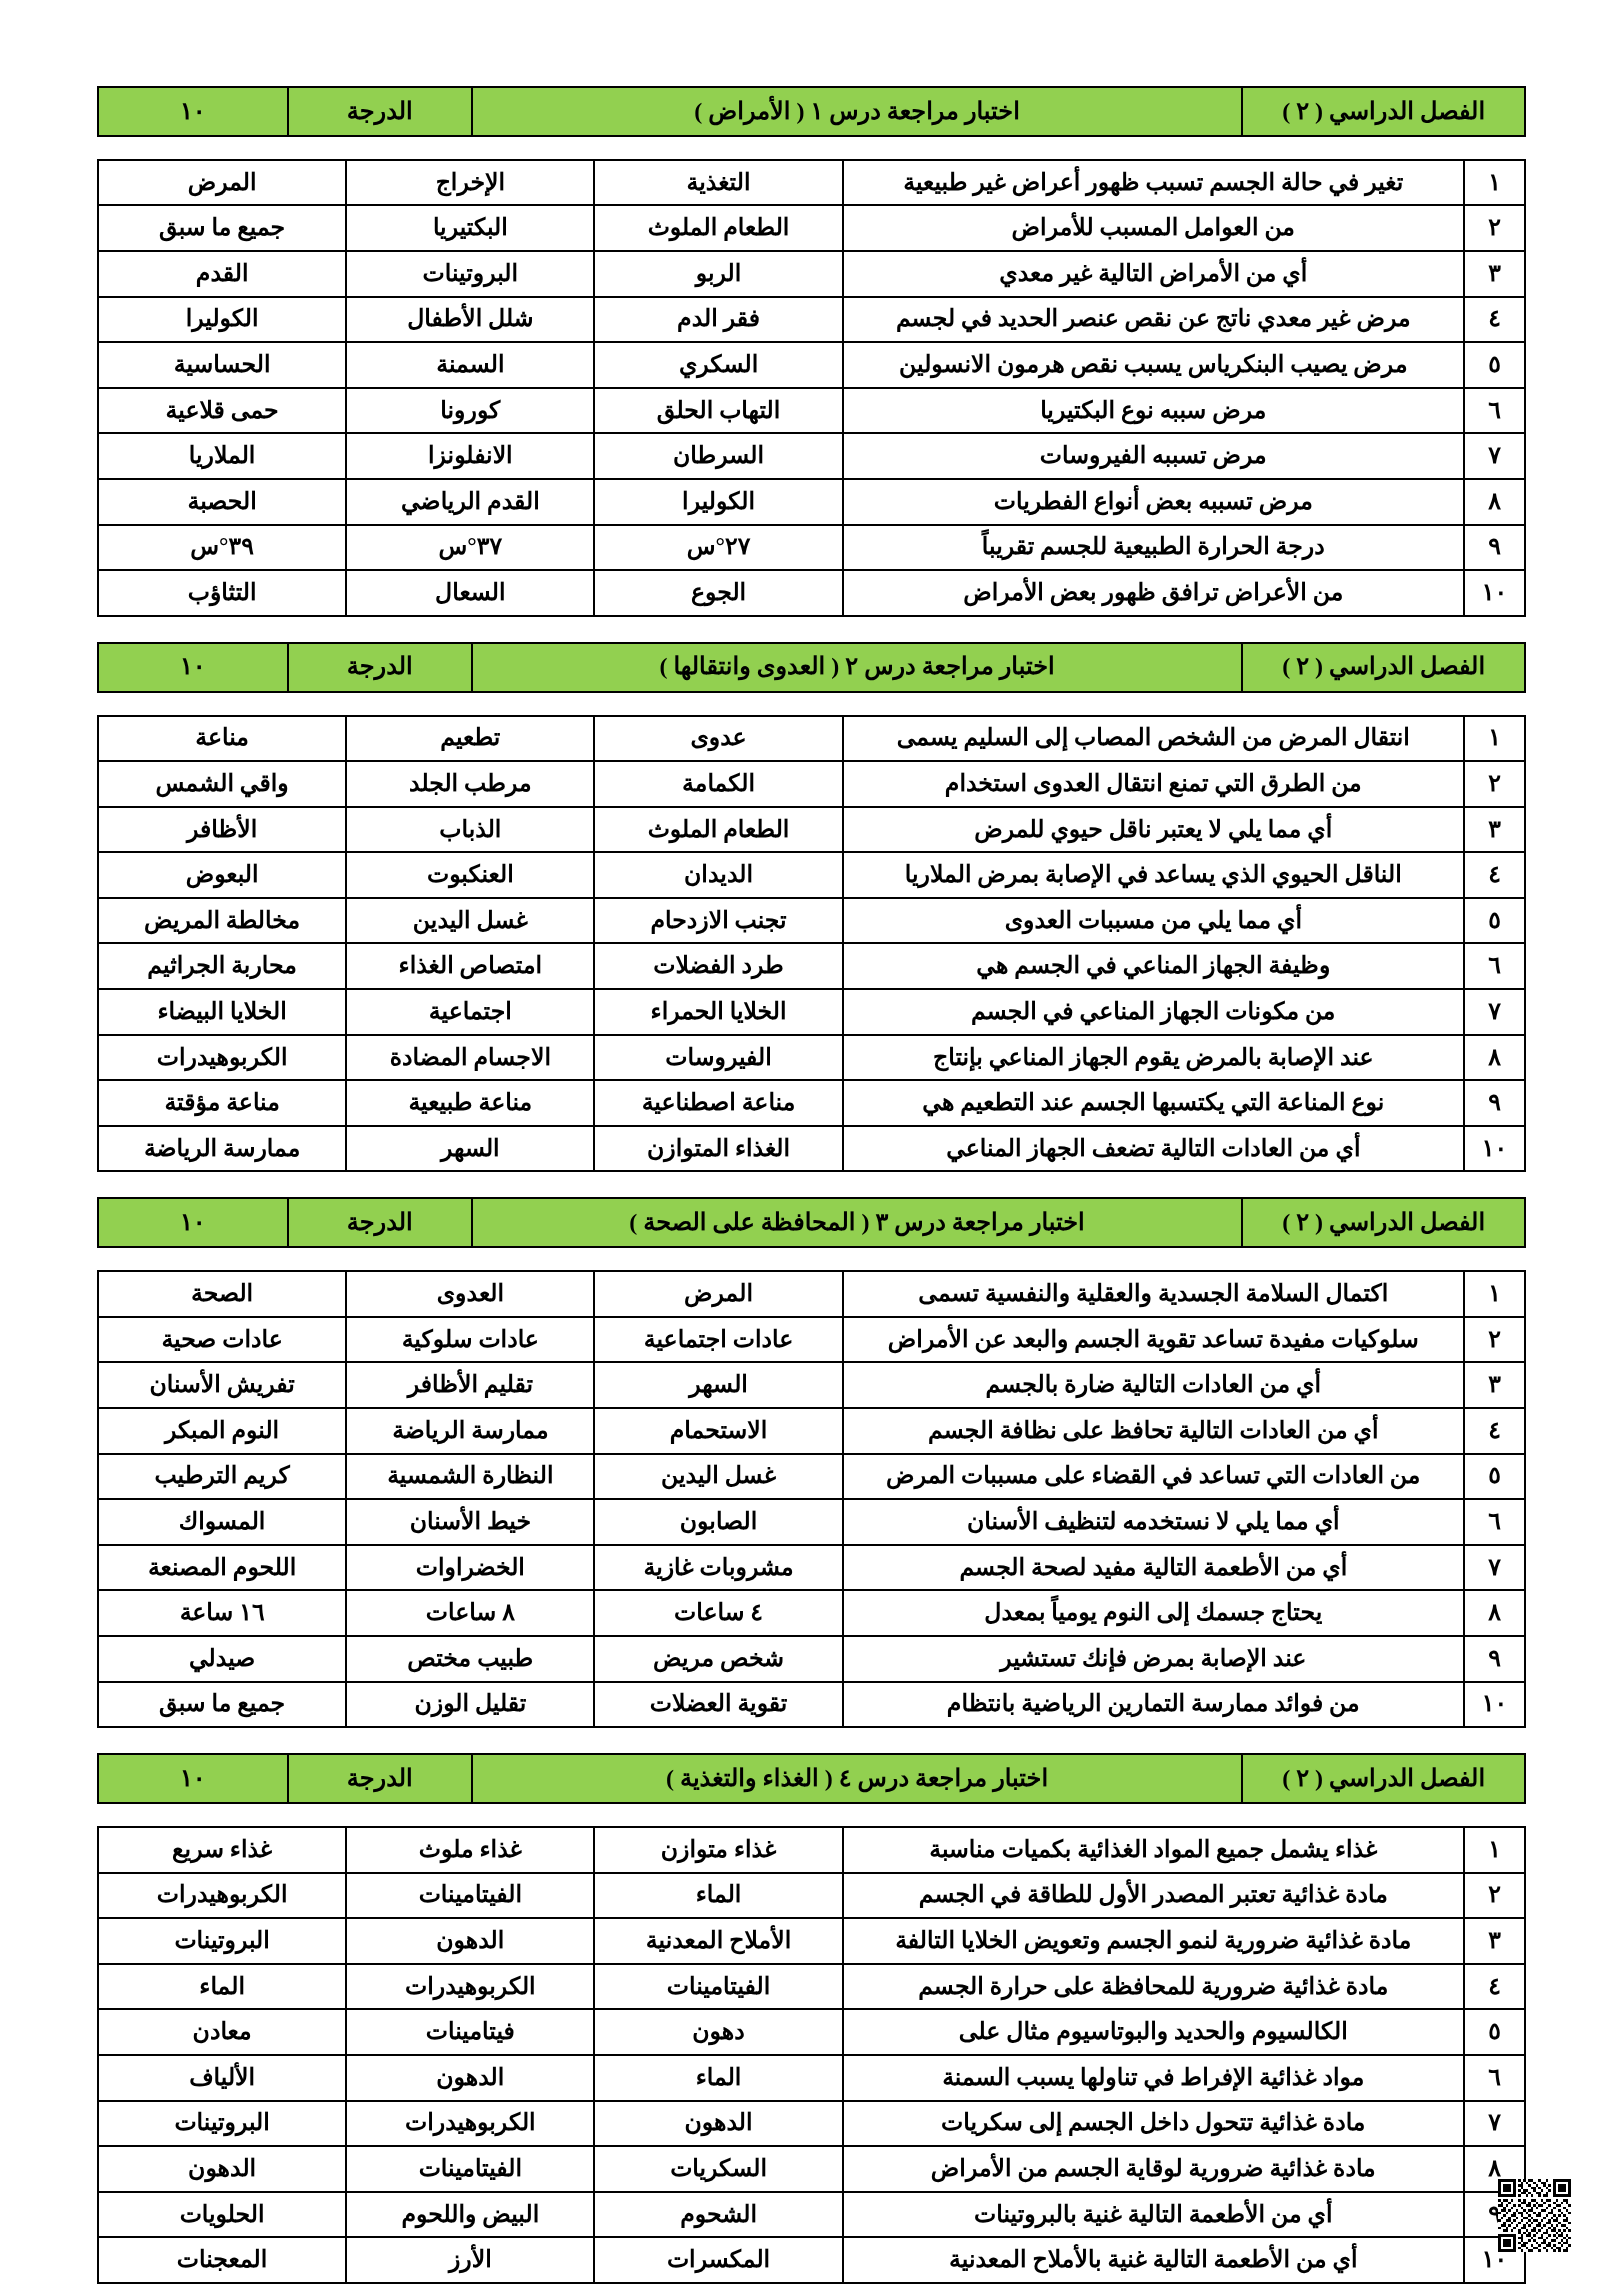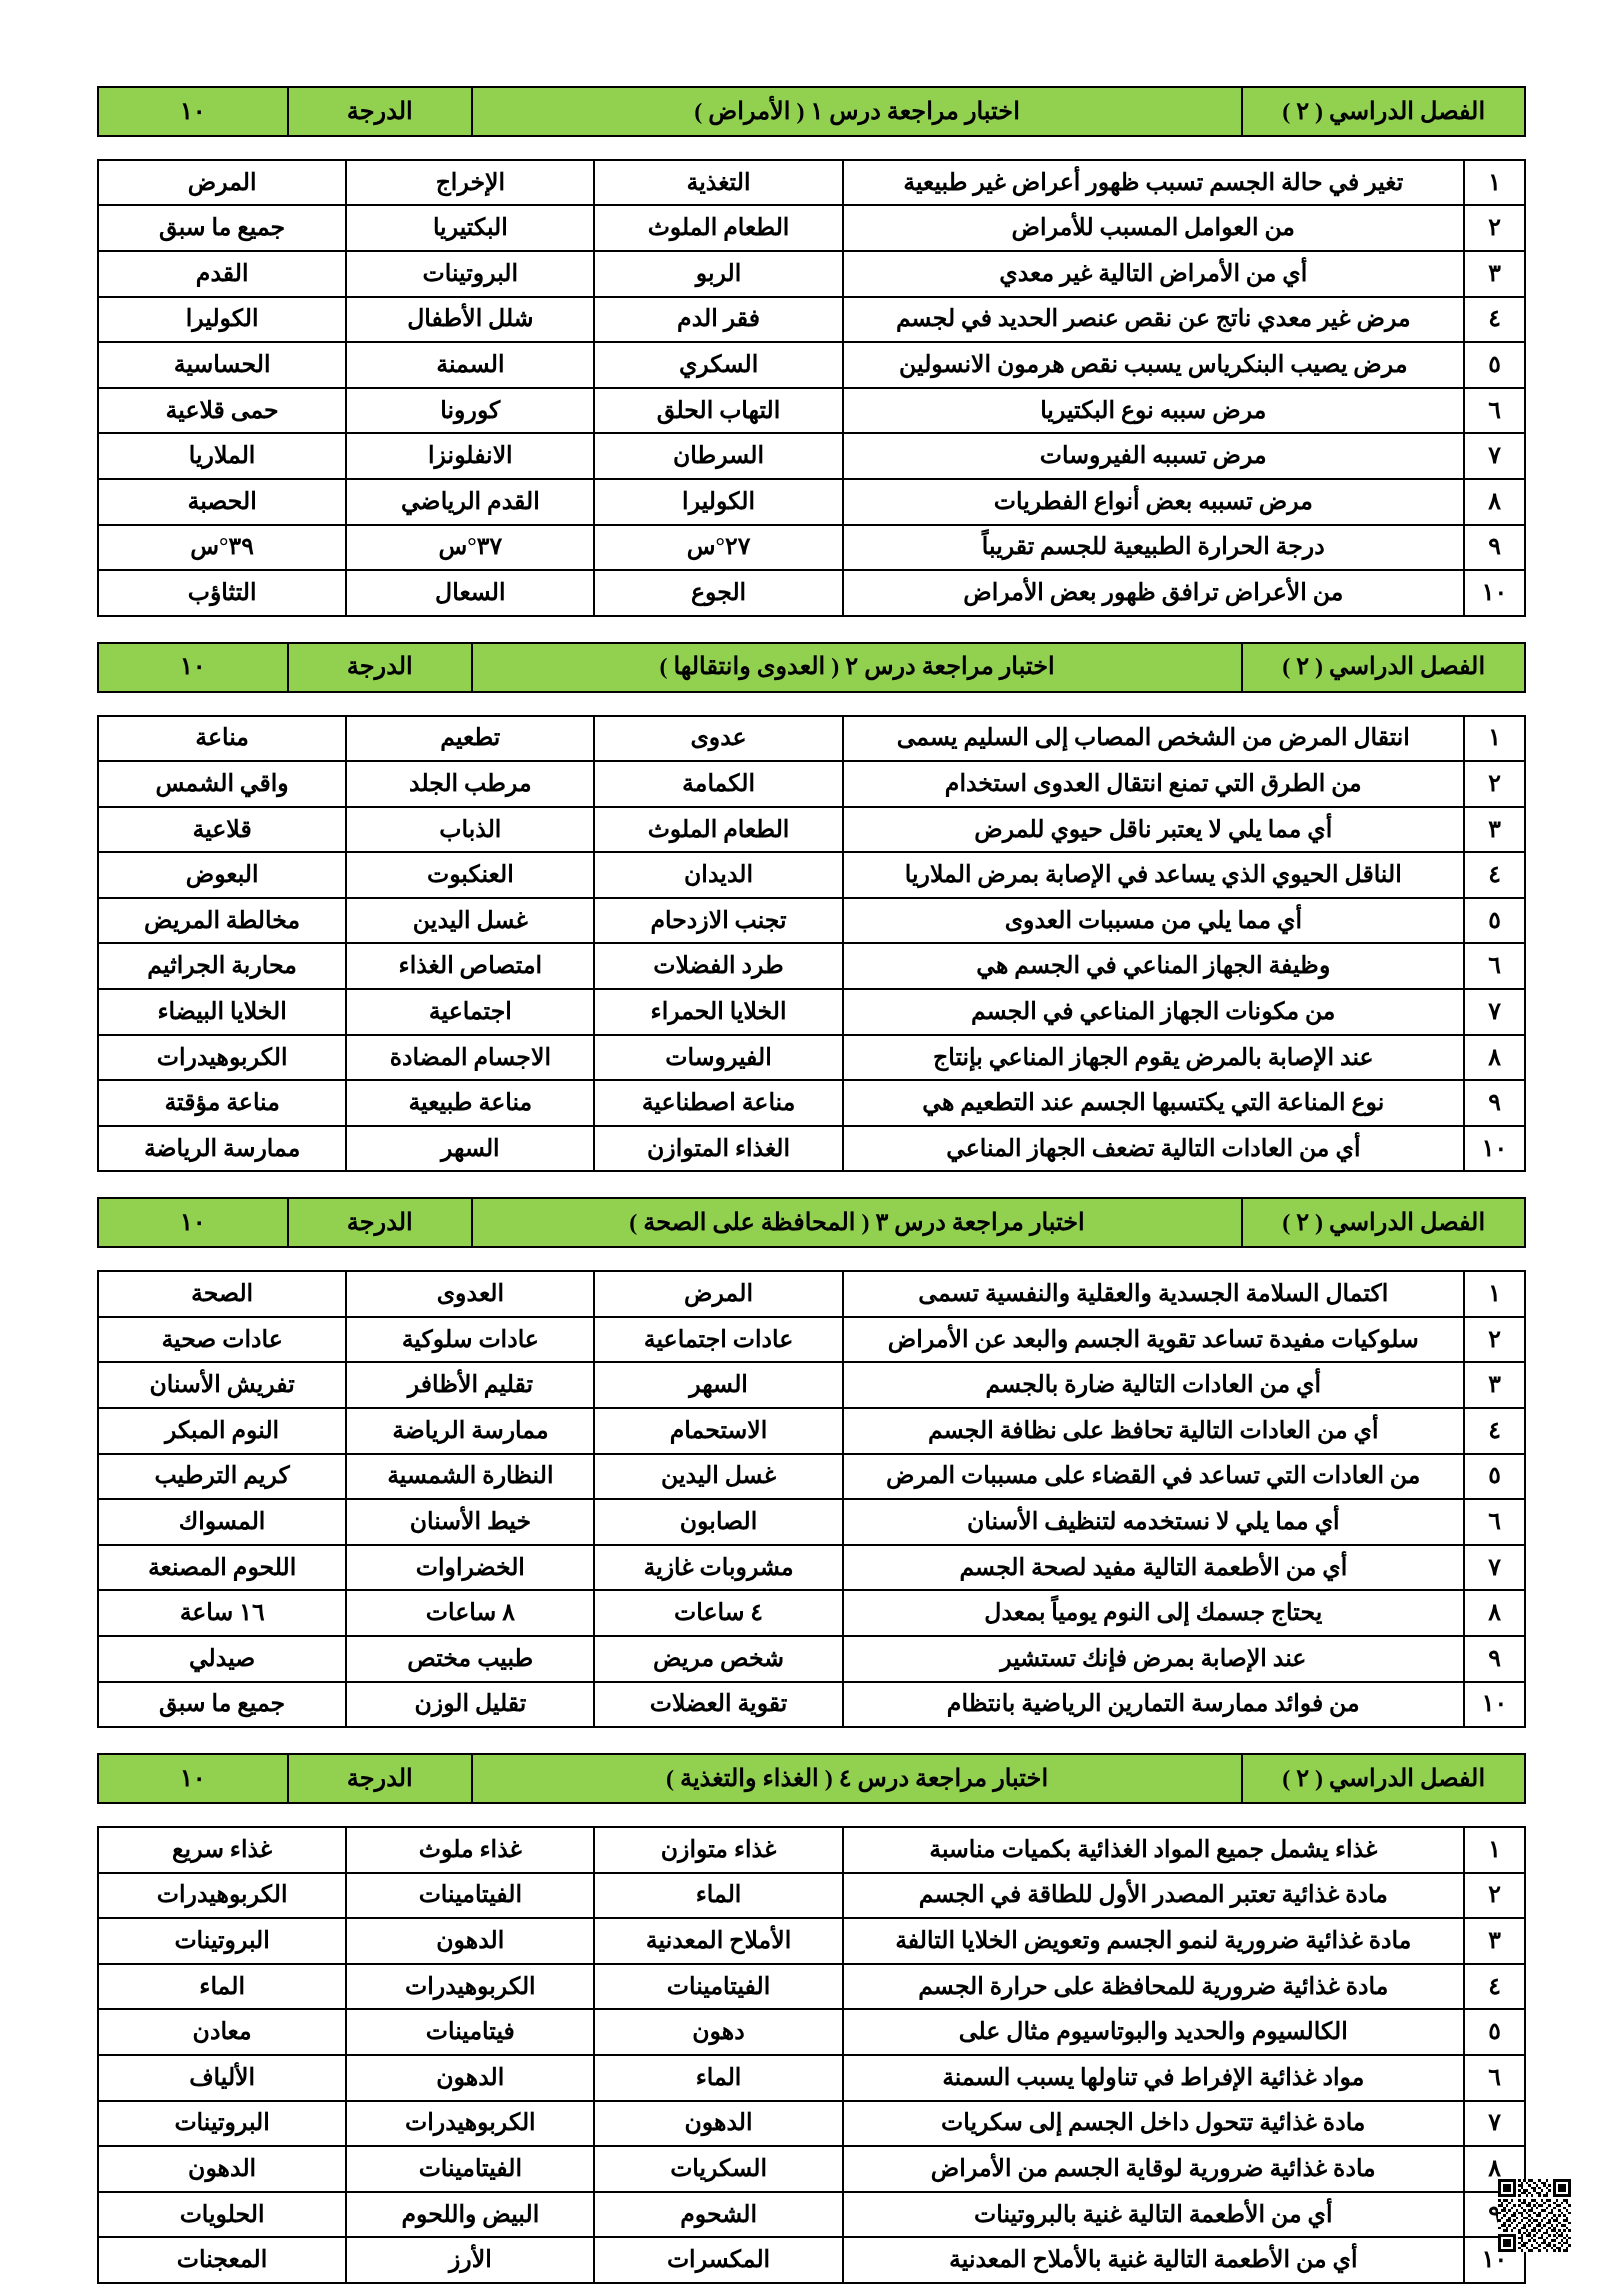--- a/index.html
+++ b/index.html
@@ -205,21 +205,21 @@
         <td class="c-question">من الطرق التي تمنع انتقال العدوى استخدام</td>
         <td class="c-opt">الكمامة</td>
         <td class="c-opt">مرطب الجلد</td>
         <td class="c-opt">واقي الشمس</td>
       </tr>
       <tr>
         <td class="c-num">٣</td>
         <td class="c-question">أي مما يلي لا يعتبر ناقل حيوي للمرض</td>
         <td class="c-opt">الطعام الملوث</td>
         <td class="c-opt">الذباب</td>
-        <td class="c-opt">قلاعية</td>
+        <td class="c-opt">الأظافر</td>
       </tr>
       <tr>
         <td class="c-num">٤</td>
         <td class="c-question">الناقل الحيوي الذي يساعد في الإصابة بمرض الملاريا</td>
         <td class="c-opt">الديدان</td>
         <td class="c-opt">العنكبوت</td>
         <td class="c-opt">البعوض</td>
       </tr>
       <tr>
         <td class="c-num">٥</td>

